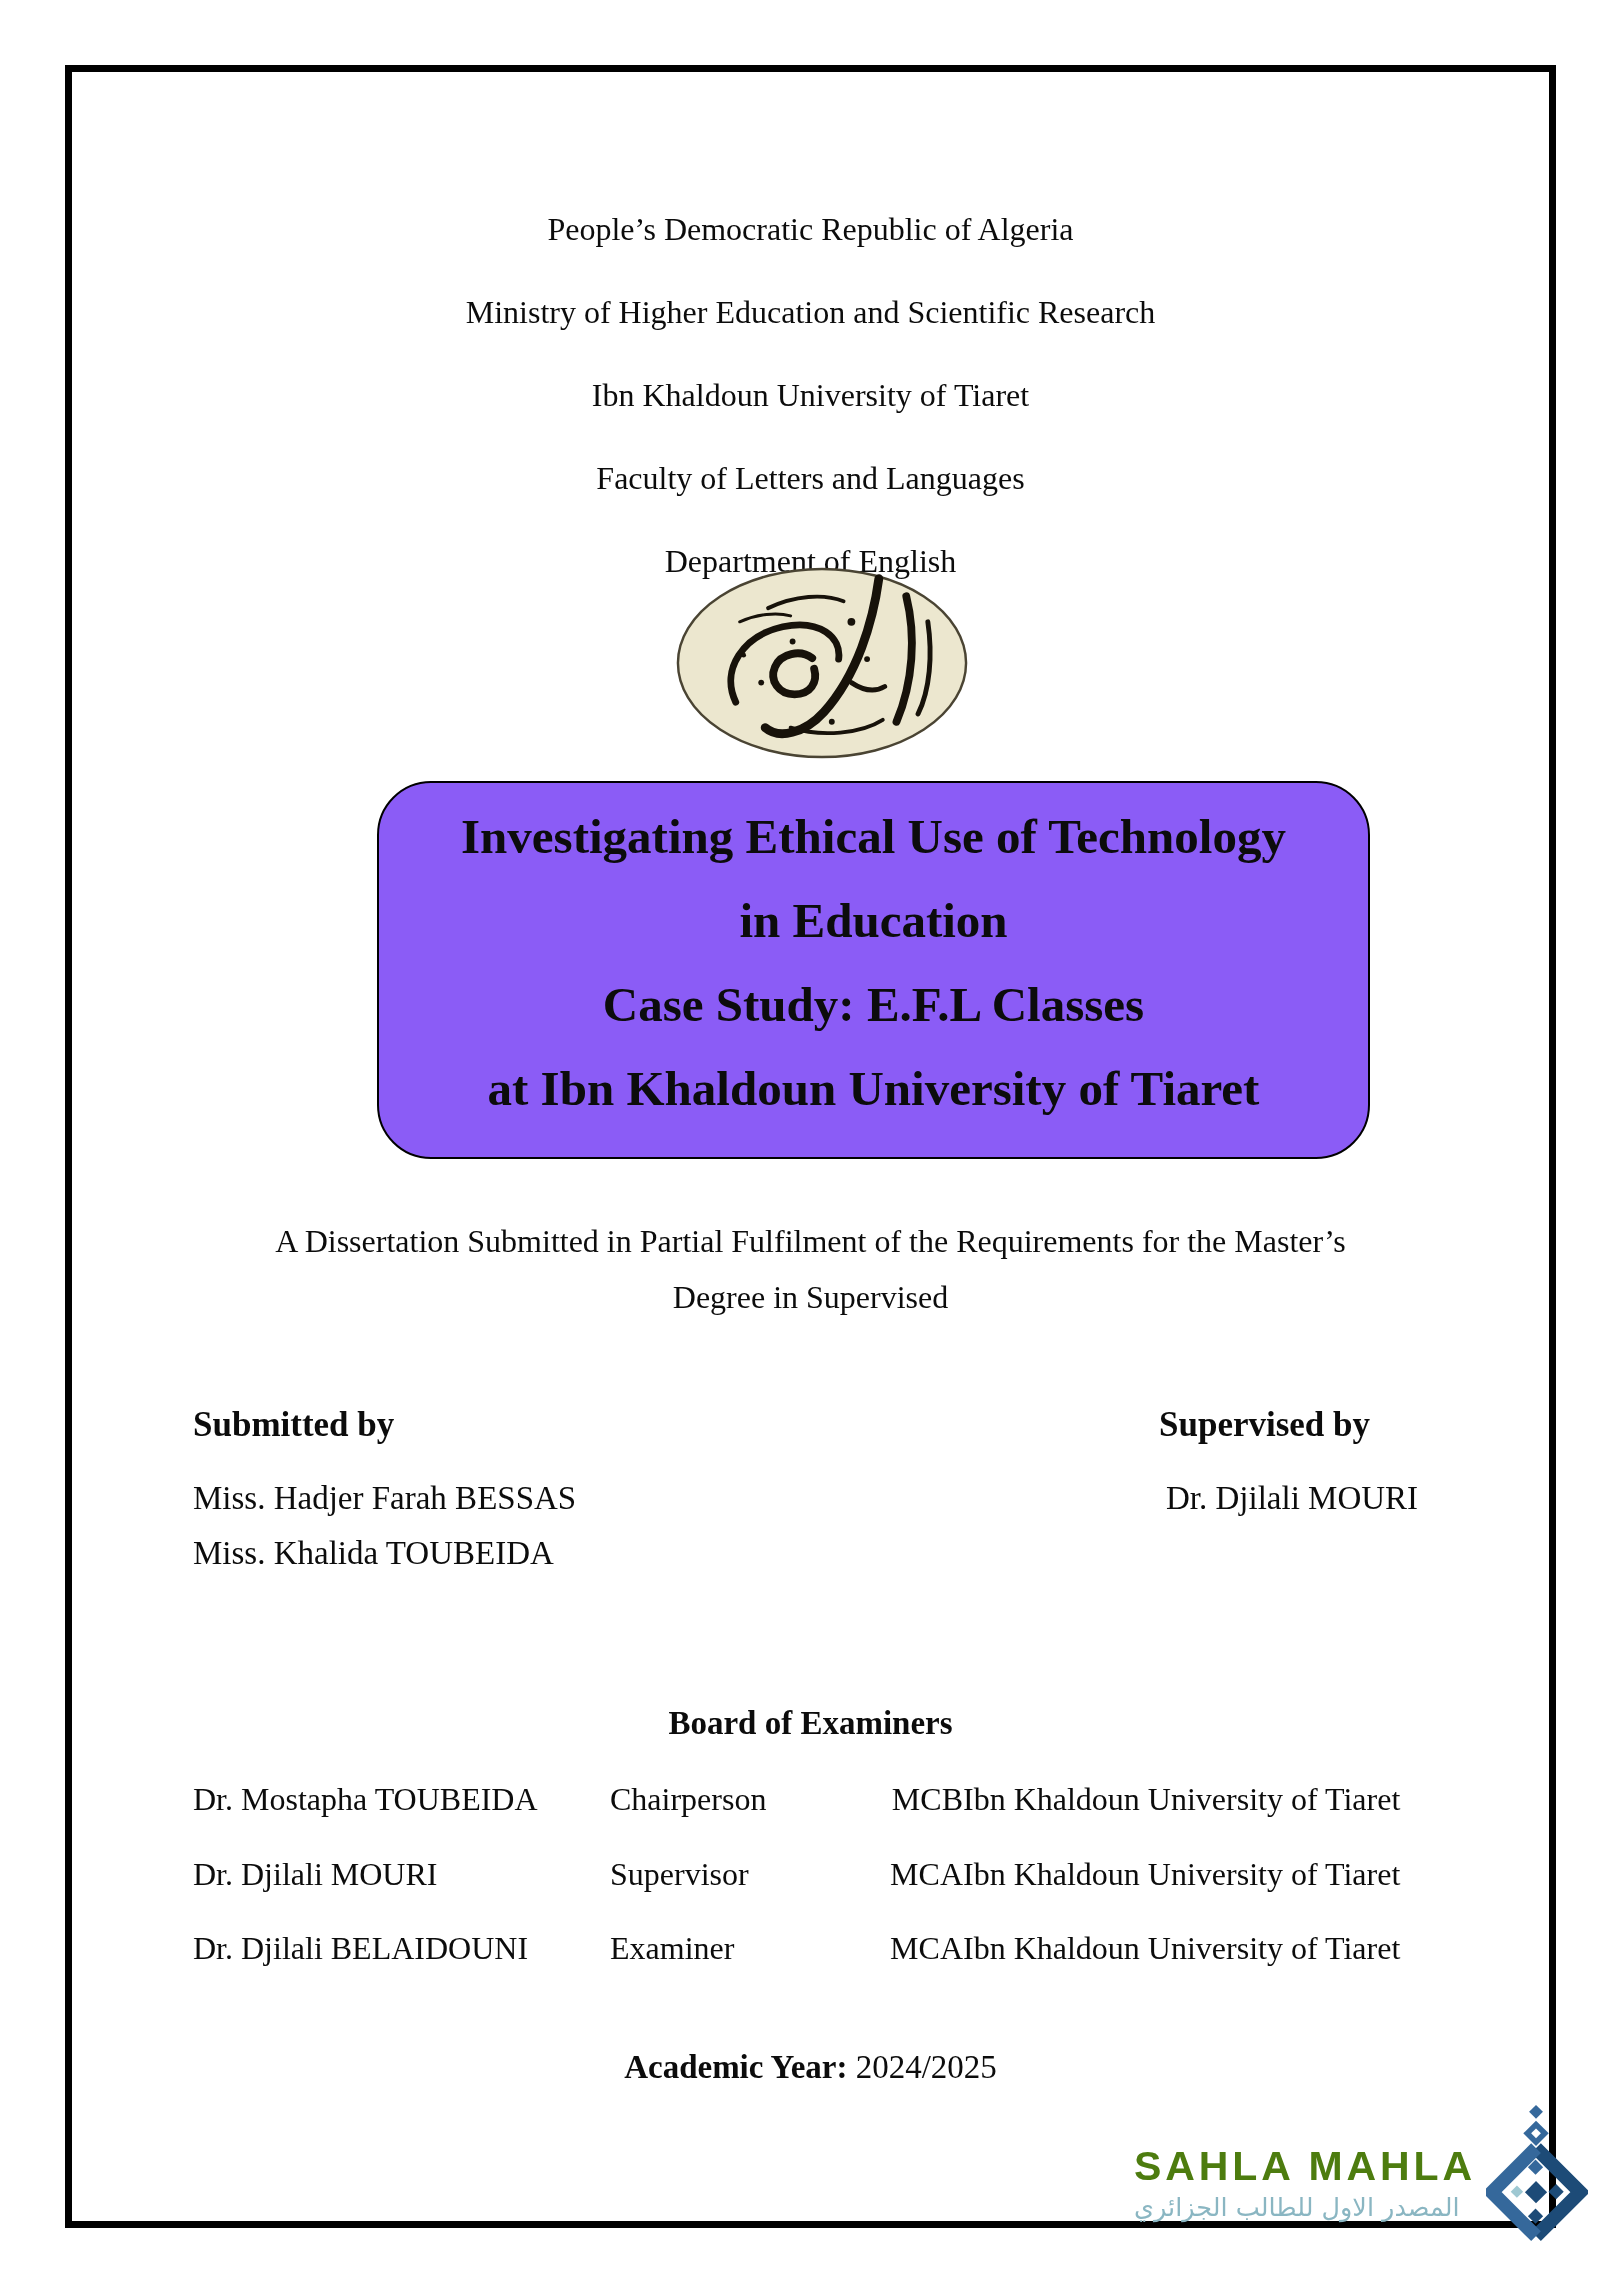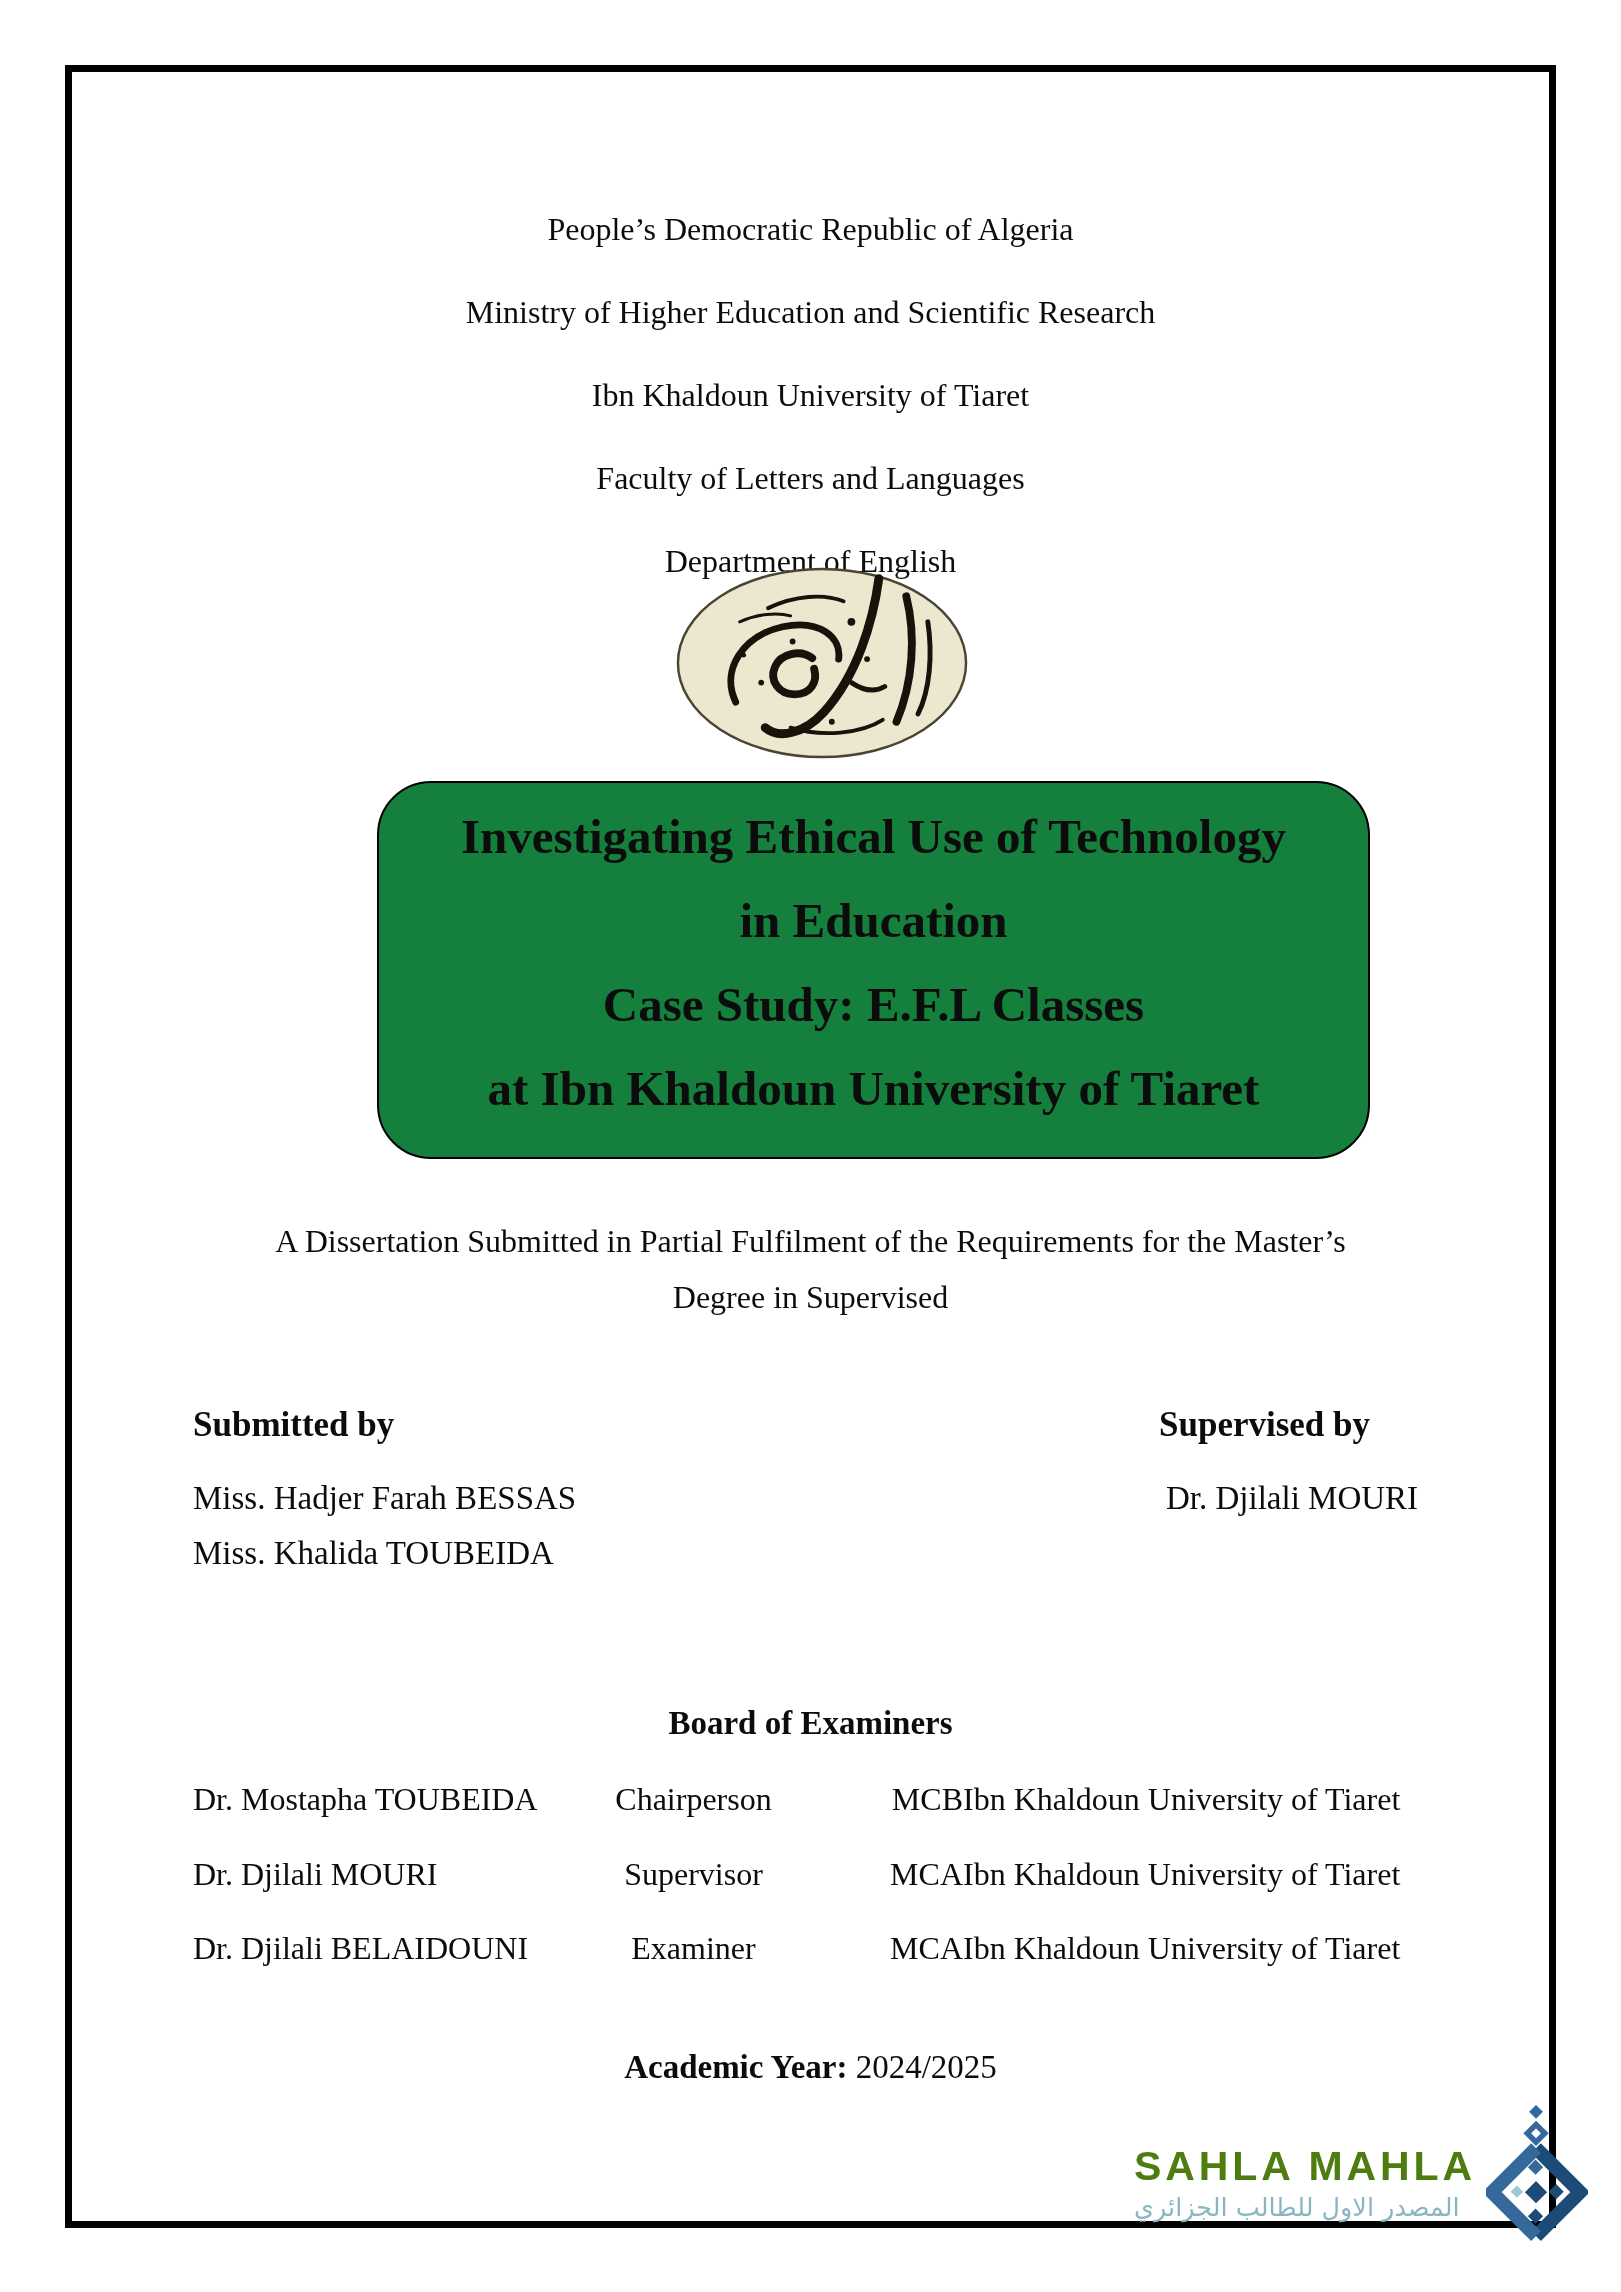--- a/index.html
+++ b/index.html
@@ -39,21 +39,21 @@
     width: 993px; height: 378px;
     border: 2.9px solid #000000;
     border-radius: 54px;
     box-sizing: border-box;
     padding-top: 11.8px;
     text-align: center;
     font-weight: bold;
     font-size: 49px;
     line-height: 84px;
     z-index: 2;
-    background: #15803d;
+    background: #8b5cf6;
   }
   .subtitle-block {
     position: absolute;
     left: 118px; right: 118px; top: 1213px;
     text-align: center;
     font-size: 32px;
     line-height: 56px;
     z-index: 2;
   }
   .byline { position: absolute; left: 0; top: 0; width: 100%; z-index: 2; }
@@ -69,21 +69,21 @@
   }
   .board-row {
     position: absolute;
     left: 193px; right: 147px;
     display: grid;
     grid-template-columns: 417px 167px 186px 1fr;
     font-size: 32px;
     z-index: 2;
   }
   .board-row .cell-name { text-align: left; }
-  .board-row .cell-role { text-align: center; }
+  .board-row .cell-role { }
   .board-row .cell-grade { text-align: right; }
   .board-row .cell-inst { text-align: left; }
   .academic-year {
     position: absolute;
     left: 0; right: 0; top: 2049px;
     text-align: center;
     font-size: 33px;
     z-index: 2;
   }
   .academic-year .ay-label { font-weight: bold; }

